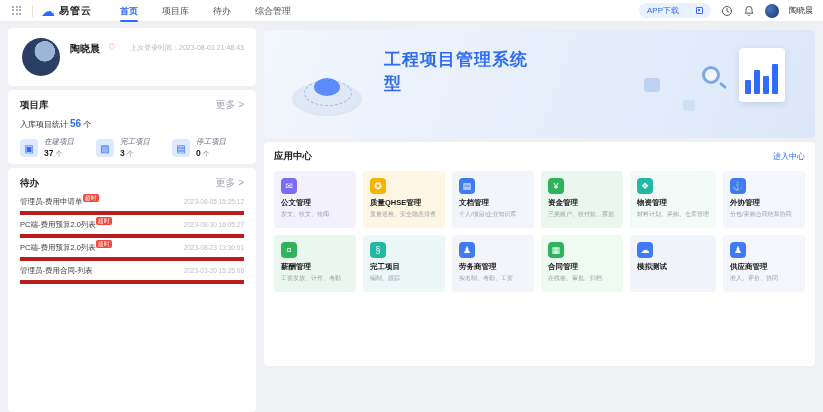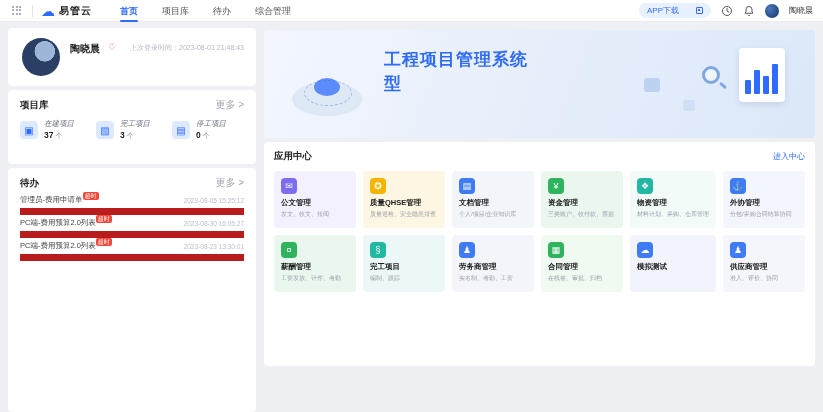--- a/index.html
+++ b/index.html
@@ -46,21 +46,21 @@
   .stat-label { font-size:7.5px; color:#6b7280;font-style:italic; }
   .stat-value { font-size:8.5px; font-weight:bold; color:#222; margin-top:1px; }
   .stat-value span { font-weight:normal; font-size:7px; color:#888; margin-left:2px; }
 
   .card-todo { left:8px; top:168px; width:248px; height:244px; padding:8px 12px; }
   .todo-tabs { display:flex; gap:12px; margin-top:7px; border-bottom:1px solid #f1f2f5; padding-bottom:5px; }
   .todo-tab { font-size:7.5px; color:#777; cursor:pointer; position:relative; padding-right:8px; }
   .todo-tab.active { color:#222; font-weight:bold; }
   .tab-badge { position:absolute; right:-2px; top:-4px; background:#f5483b; color:#fff; border-radius:6px; font-size:6px; padding:0 2px; line-height:8px; min-width:8px; text-align:center; }
   .todo-rows { margin-top:2px; }
-  .todo-row { display:flex; align-items:center; justify-content:space-between; height:23px; border-bottom:7px solid #b91c1c; cursor:pointer; }
+  .todo-row { display:flex; align-items:center; justify-content:space-between; height:23px; border-bottom:4px solid #b91c1c; cursor:pointer; }
   .todo-title { font-size:7.5px; color:#444; position:relative; padding-right:16px; white-space:nowrap; }
   .todo-badge { position:absolute; right:0; top:-3px; background:#f5483b; color:#fff; font-size:6px; border-radius:2px; padding:0 2px; line-height:8px; }
   .todo-time { font-size:6.5px; color:#b9bec8; }
 
   
   .banner { position:absolute; left:264px; top:30px; width:551px; height:108px; border-radius:4px; overflow:hidden;
             background:linear-gradient(110deg,#f3f7fd 0%, #e8effb 45%, #dbe7f8 100%); }
   .banner-title { position:absolute; left:120px; top:18px; font-size:17px; font-weight:bold; color:#2e6cf6; line-height:1.4; letter-spacing:1px; }
   .deco { position:absolute; border-radius:50%; }
   .deco-pod { left:28px; top:52px; width:70px; height:34px; background:radial-gradient(ellipse at 50% 45%, #dfe9f6 0 60%, #cfdef2 100%); }
@@ -128,20 +128,23 @@
   <span class="user-name">陶晓晨</span>
   <span class="user-status">♡</span>
   <span class="last-login">上次登录时间：2023-08-01 21:48:43</span>
 </div>
 
 <div class="card card-stats">
   <div class="card-head">
     <span class="card-title">项目库</span>
     <span class="more-link">更多 &gt;</span>
   </div>
+  <div class="stats-total">
+    <s>入库项目统计</s><b>56</b><s>个</s>
+  </div>
   <div class="stats-row">
     <div class="stat-item">
       <span class="stat-ic">▣</span>
       <span>
         <div class="stat-label">在建项目</div>
         <div class="stat-value"><em style="font-style:normal">37</em><span>个</span></div>
       </span>
     </div>
     <div class="stat-item">
       <span class="stat-ic">▨</span>
@@ -170,20 +173,24 @@
       <span class="todo-title"><span>管理员-费用申请单</span><span class="todo-badge">超时</span></span>
       <span class="todo-time">2023-08-05 15:25:12</span>
     </div>
     <div class="todo-row">
       <span class="todo-title"><span>PC端-费用预算2.0列表</span><span class="todo-badge">超时</span></span>
       <span class="todo-time">2023-08-30 16:05:27</span>
     </div>
     <div class="todo-row">
       <span class="todo-title"><span>PC端-费用预算2.0列表</span><span class="todo-badge">超时</span></span>
       <span class="todo-time">2023-08-23 13:30:01</span>
+    </div>
+    <div class="todo-row">
+      <span class="todo-title"><span>管理员-费用合同-列表</span></span>
+      <span class="todo-time">2023-03-20 15:25:06</span>
     </div>
   </div>
 </div>
 
 <div class="banner">
   <span class="deco deco-pod"></span>
   <span class="deco deco-ring"></span>
   <span class="deco deco-core"></span>
   <span class="deco deco-cube1"></span>
   <span class="deco deco-cube2"></span>

